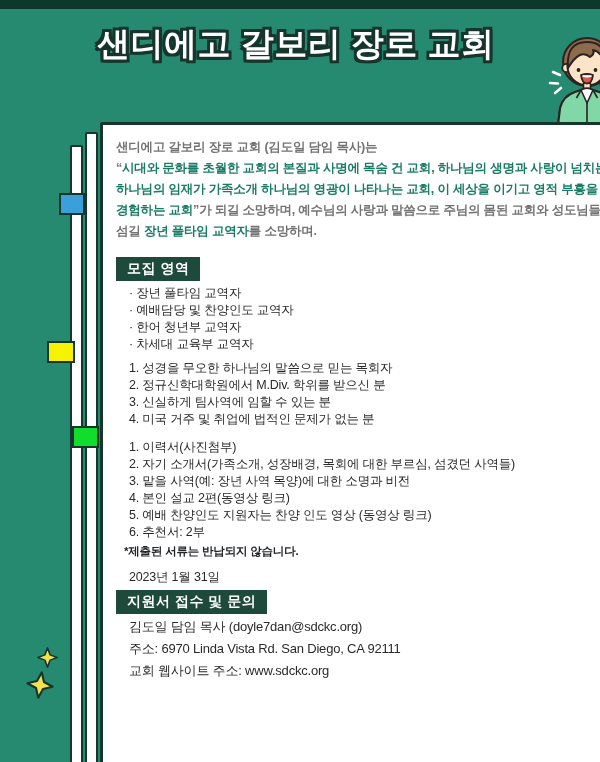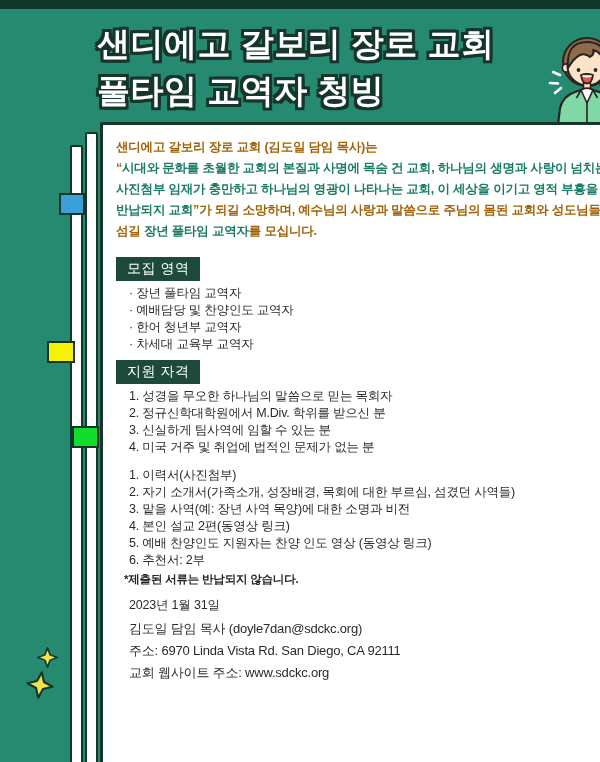--- a/index.html
+++ b/index.html
@@ -35,25 +35,25 @@
   .illustration{position:absolute;right:2px;top:26px;width:96px;height:99px;z-index:2;}
   
   .card{
     position:absolute;left:100px;top:122px;width:520px;height:700px;
     background:#fff;border:3px solid var(--dark);box-sizing:border-box;border-radius:2px;
     z-index:3;
   }
   .card-content{padding:12px 10px 0 13px;}
   .intro{white-space:nowrap;}
   .intro-line{font-size:12.5px;font-weight:700;line-height:21px;letter-spacing:-0.2px;white-space:nowrap;}
-  .intro-line .dark{color:#a16207;}
+  .intro-line .dark{color:#737373;}
   .intro-line .teal{color:var(--teal);}
   .badge{
     display:inline-block;background:var(--badge);color:#fff;
-    font-size:14px;font-weight:400;line-height:17px;padding:3px 11px 4px;letter-spacing:0.5px;
+    font-size:14px;font-weight:700;line-height:17px;padding:3px 11px 4px;letter-spacing:0.5px;
   }
   .section{margin-top:12px;}
   .items{margin-top:4px;margin-left:13px;}
   .item{font-size:12.5px;line-height:17px;color:#2a2a2c;letter-spacing:-0.2px;white-space:nowrap;font-weight:500;}
   .note{font-size:11.5px;font-weight:700;color:#222428;margin-top:3px;margin-left:8px;letter-spacing:-0.2px;}
   .sec-recruit{margin-top:15px;}
   .sec-qualify{margin-top:7px;}
   .sec-docs{margin-top:11px;}
   .sec-docs .item{line-height:17px;}
   .sec-deadline{margin-top:10px;}
@@ -62,21 +62,20 @@
   .sec-contact .item{line-height:22px;font-size:13px;}
 </style>
 </head>
 <body>
 
 <div class="stage">
   <div class="top-strip"></div>
 
   <div class="title">
     <div>샌디에고 갈보리 장로 교회</div>
-    <div>풀타임 교역자 청빙</div>
   </div>
 
   <svg class="illustration" viewBox="0 0 96 99">
     <g stroke="#fff" stroke-width="2.6" stroke-linecap="round">
       <path d="M12 46 L19 49"></path>
         <path d="M9 57 L17 57.5"></path>
         <path d="M14 67 L20 62"></path>
       <path d="M86 40 L79 44"></path>
         <path d="M89 52 L81 52"></path>
         <path d="M85 63 L78 58"></path>
@@ -111,49 +110,49 @@
   </svg>
   <svg class="sparkle sparkle-2" viewBox="0 0 24 24">
     <path d="M12 1 L15 9 L23 12 L15 15 L12 23 L9 15 L1 12 L9 9 Z" fill="#f3e24e" stroke="#16352c" stroke-width="1.8" stroke-linejoin="round"></path>
   </svg>
 
   <div class="card">
     <div class="card-content">
       <div class="intro">
           <div class="intro-line"><span class="dark">샌디에고 갈보리 장로 교회 (김도일 담임 목사)는</span></div>
           <div class="intro-line"><span class="dark">“</span><span class="teal">시대와 문화를 초월한 교회의 본질과 사명에 목숨 건 교회, 하나님의 생명과 사랑이 넘치는 교회,</span></div>
-          <div class="intro-line"><span class="teal">사진첨부 임재가 충만하고 하나님의 영광이 나타나는 교회, 이 세상을 이기고 영적 부흥을</span></div>
-          <div class="intro-line"><span class="teal">반납되지 교회</span><span class="dark">”가 되길 소망하며, 예수님의 사랑과 말씀으로 주님의 몸된 교회와 성도님들을</span></div>
-          <div class="intro-line"><span class="dark">섬길 </span><span class="teal">장년 풀타임 교역자</span><span class="dark">를 모십니다.</span></div>
+          <div class="intro-line"><span class="teal">하나님의 임재가 가족소개 하나님의 영광이 나타나는 교회, 이 세상을 이기고 영적 부흥을</span></div>
+          <div class="intro-line"><span class="teal">경험하는 교회</span><span class="dark">”가 되길 소망하며, 예수님의 사랑과 말씀으로 주님의 몸된 교회와 성도님들을</span></div>
+          <div class="intro-line"><span class="dark">섬길 </span><span class="teal">장년 풀타임 교역자</span><span class="dark">를 소망하며.</span></div>
         </div>
       <div>
           <div class="section sec-recruit"><div class="badge">모집 영역</div><div class="items">
               <div class="item">· 장년 풀타임 교역자</div>
               <div class="item">· 예배담당 및 찬양인도 교역자</div>
               <div class="item">· 한어 청년부 교역자</div>
               <div class="item">· 차세대 교육부 교역자</div>
             </div></div>
-          <div class="section sec-qualify"><div class="badge">지원 자격</div><div class="items">
+          <div class="section sec-qualify"><div class="items">
               <div class="item">1. 성경을 무오한 하나님의 말씀으로 믿는 목회자</div>
               <div class="item">2. 정규신학대학원에서 M.Div. 학위를 받으신 분</div>
               <div class="item">3. 신실하게 팀사역에 임할 수 있는 분</div>
               <div class="item">4. 미국 거주 및 취업에 법적인 문제가 없는 분</div>
             </div></div>
           <div class="section sec-docs"><div class="items">
               <div class="item">1. 이력서(사진첨부)</div>
               <div class="item">2. 자기 소개서(가족소개, 성장배경, 목회에 대한 부르심, 섬겼던 사역들)</div>
               <div class="item">3. 맡을 사역(예: 장년 사역 목양)에 대한 소명과 비전</div>
               <div class="item">4. 본인 설교 2편(동영상 링크)</div>
               <div class="item">5. 예배 찬양인도 지원자는 찬양 인도 영상 (동영상 링크)</div>
               <div class="item">6. 추천서: 2부</div>
             </div><div class="note">*제출된 서류는 반납되지 않습니다.</div></div>
           <div class="section sec-deadline"><div class="items">
               <div class="item">2023년 1월 31일</div>
             </div></div>
-          <div class="section sec-contact"><div class="items">
+          <div class="section sec-contact"><div class="badge">지원서 접수 및 문의</div><div class="items">
               <div class="item">김도일 담임 목사 (doyle7dan@sdckc.org)</div>
               <div class="item">주소: 6970 Linda Vista Rd. San Diego, CA 92111</div>
               <div class="item">교회 웹사이트 주소: www.sdckc.org</div>
             </div></div>
         </div>
     </div>
   </div>
 </div>
 
 </body></html>

